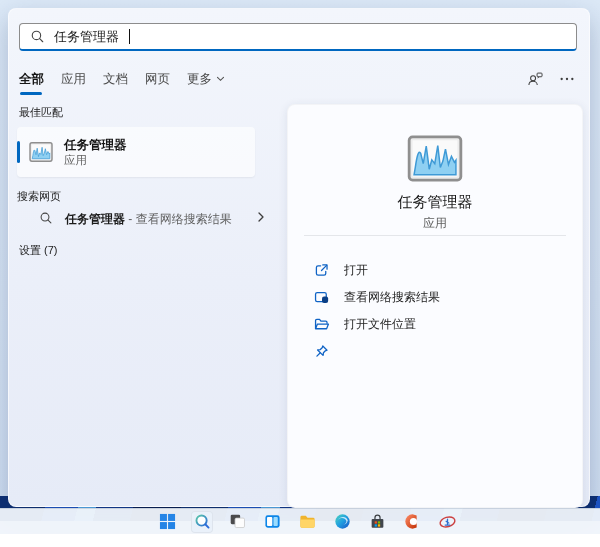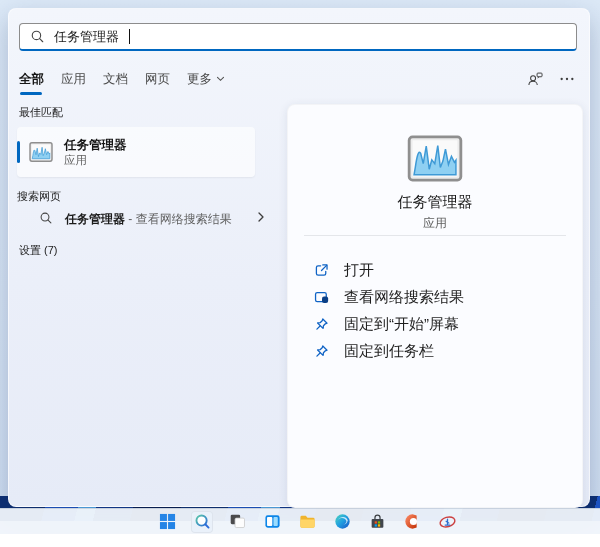--- a/index.html
+++ b/index.html
@@ -38,21 +38,21 @@
   .web-chevron{position:absolute;right:0;top:6px;}
   
   .preview{position:absolute;left:278px;top:95px;width:294px;height:402px;border-radius:8px;
     background:#fbfcff;box-shadow:0 2px 10px rgba(30,50,90,.10);border:1px solid rgba(0,0,0,.03);}
   .preview-icon-wrap{position:absolute;left:0;top:30px;width:100%;display:flex;justify-content:center;}
   .preview-title{position:absolute;left:0;top:88px;width:100%;text-align:center;font-size:15px;color:#191919;}
   .preview-sub{position:absolute;left:0;top:110px;width:100%;text-align:center;font-size:12px;color:#5f5f5f;}
   .preview-divider{position:absolute;left:16px;right:16px;top:130px;height:1px;background:#e4e6ea;}
   .actions{position:absolute;left:0;top:152px;width:100%;}
   .action-row{height:27px;display:flex;align-items:center;gap:14px;padding-left:25px;box-sizing:border-box;}
-  .action-label{font-size:15px;color:#1e1e1e;}
+  .action-label{font-size:12px;color:#1e1e1e;}
   
   .taskbar{position:absolute;left:0;bottom:0;width:600px;height:26px;
     background:rgba(241,245,251,.95);border-top:1px solid rgba(110,130,160,.25);
     display:flex;align-items:center;justify-content:center;gap:13px;padding-left:14px;box-sizing:border-box;}
   .tb-btn{display:flex;align-items:center;justify-content:center;width:22px;height:22px;border-radius:4px;}
   .tb-btn.active{background:#eaf1fa;box-shadow:inset 0 0 0 1px rgba(0,0,0,.05);}
   svg{display:block;}
 </style>
 </head>
 <body>
@@ -176,35 +176,34 @@
           <span>
             <svg width="17" height="17" viewBox="0 0 20 20">
                 <rect x="3" y="4.2" width="12.6" height="10.6" rx="2" fill="none" stroke="#0f63c5" stroke-width="1.5"></rect>
                 <rect x="10.6" y="8.8" width="7.2" height="7.6" rx="2.4" fill="#0a3f86"></rect>
               </svg>
           </span>
           <span class="action-label">查看网络搜索结果</span>
         </div>
         <div class="action-row">
           <span>
+            <svg width="17" height="17" viewBox="0 0 20 20" fill="none" stroke="#0f63c5" stroke-width="1.5" stroke-linejoin="round">
+                <path d="M3 15 V5.5 A1.5 1.5 0 0 1 4.5 4 h3.2 l1.6 2 H15 a1.5 1.5 0 0 1 1.5 1.5 V9"></path>
+                <path d="M3 15 l2.2-5.5 H18.2 L16 15 Z"></path>
+              </svg>
+          </span>
+          <span class="action-label">打开文件位置</span>
+        </div>
+        <div class="action-row">
+          <span>
             <svg width="17" height="17" viewBox="0 0 20 20" fill="none" stroke="#0f63c5" stroke-width="1.5" stroke-linecap="round" stroke-linejoin="round">
                 <path d="M11.5 3.5 L16.5 8.5 L14.5 9.2 L12.3 11.4 L11.8 14.6 L5.4 8.2 L8.6 7.7 L10.8 5.5 Z"></path>
                 <path d="M8.3 11.7 L4.6 15.4"></path>
               </svg>
           </span>
-          <span class="action-label">固定到“开始”屏幕</span>
-        </div>
-        <div class="action-row">
-          <span>
-            <svg width="17" height="17" viewBox="0 0 20 20" fill="none" stroke="#0f63c5" stroke-width="1.5" stroke-linecap="round" stroke-linejoin="round">
-                <path d="M11.5 3.5 L16.5 8.5 L14.5 9.2 L12.3 11.4 L11.8 14.6 L5.4 8.2 L8.6 7.7 L10.8 5.5 Z"></path>
-                <path d="M8.3 11.7 L4.6 15.4"></path>
-              </svg>
-          </span>
-          <span class="action-label">固定到任务栏</span>
         </div>
       </div>
     </div>
   </div>
 
   <div class="taskbar">
     <div class="tb-btn">
       <svg width="17" height="17" viewBox="0 0 18 18">
           <rect x="1" y="1" width="7.4" height="7.4" fill="#2484e6"></rect>
           <rect x="9.6" y="1" width="7.4" height="7.4" fill="#2484e6"></rect>

